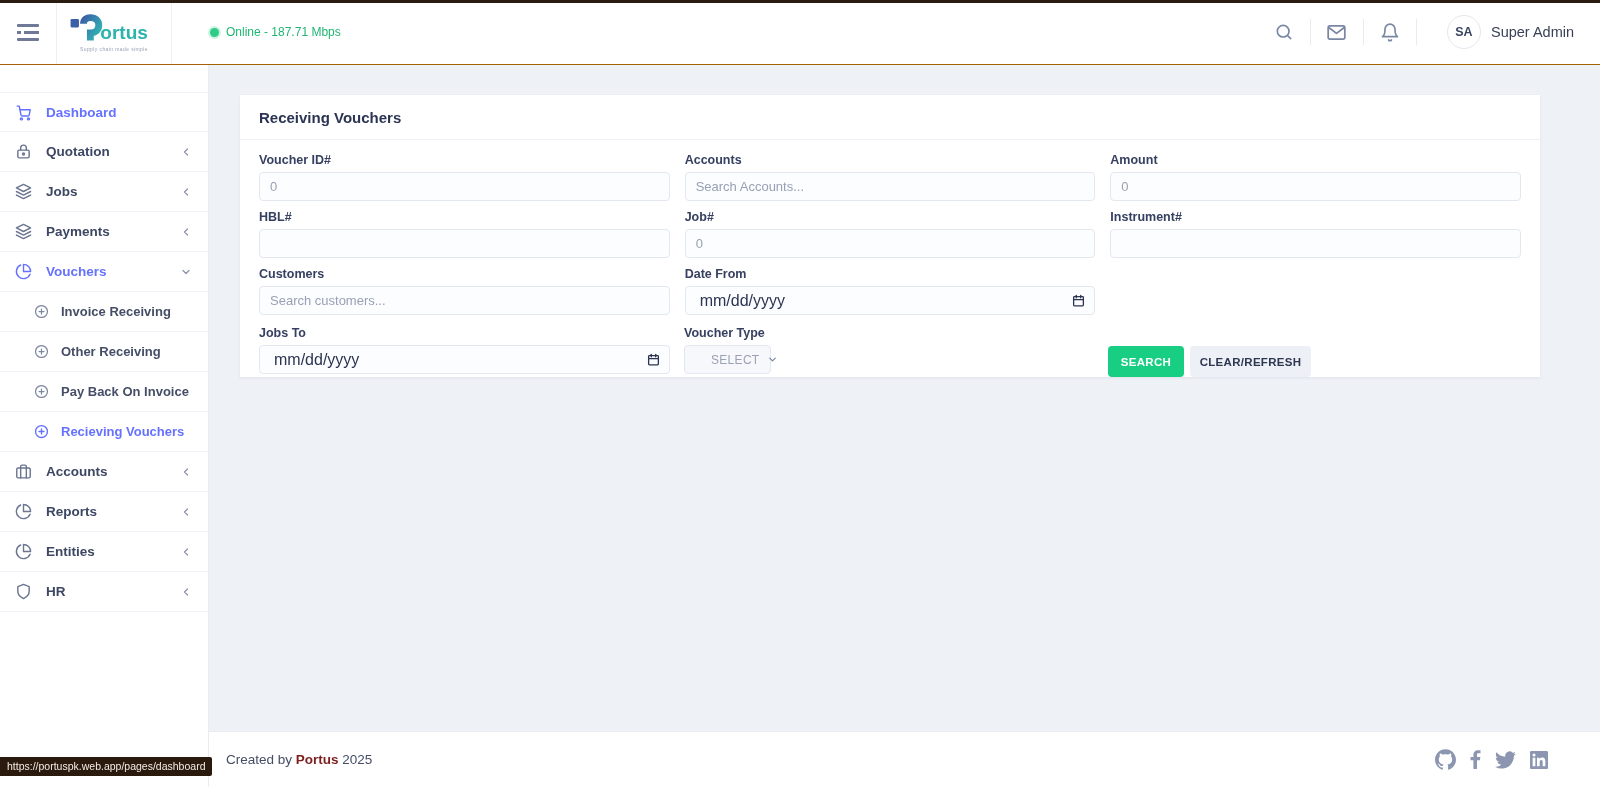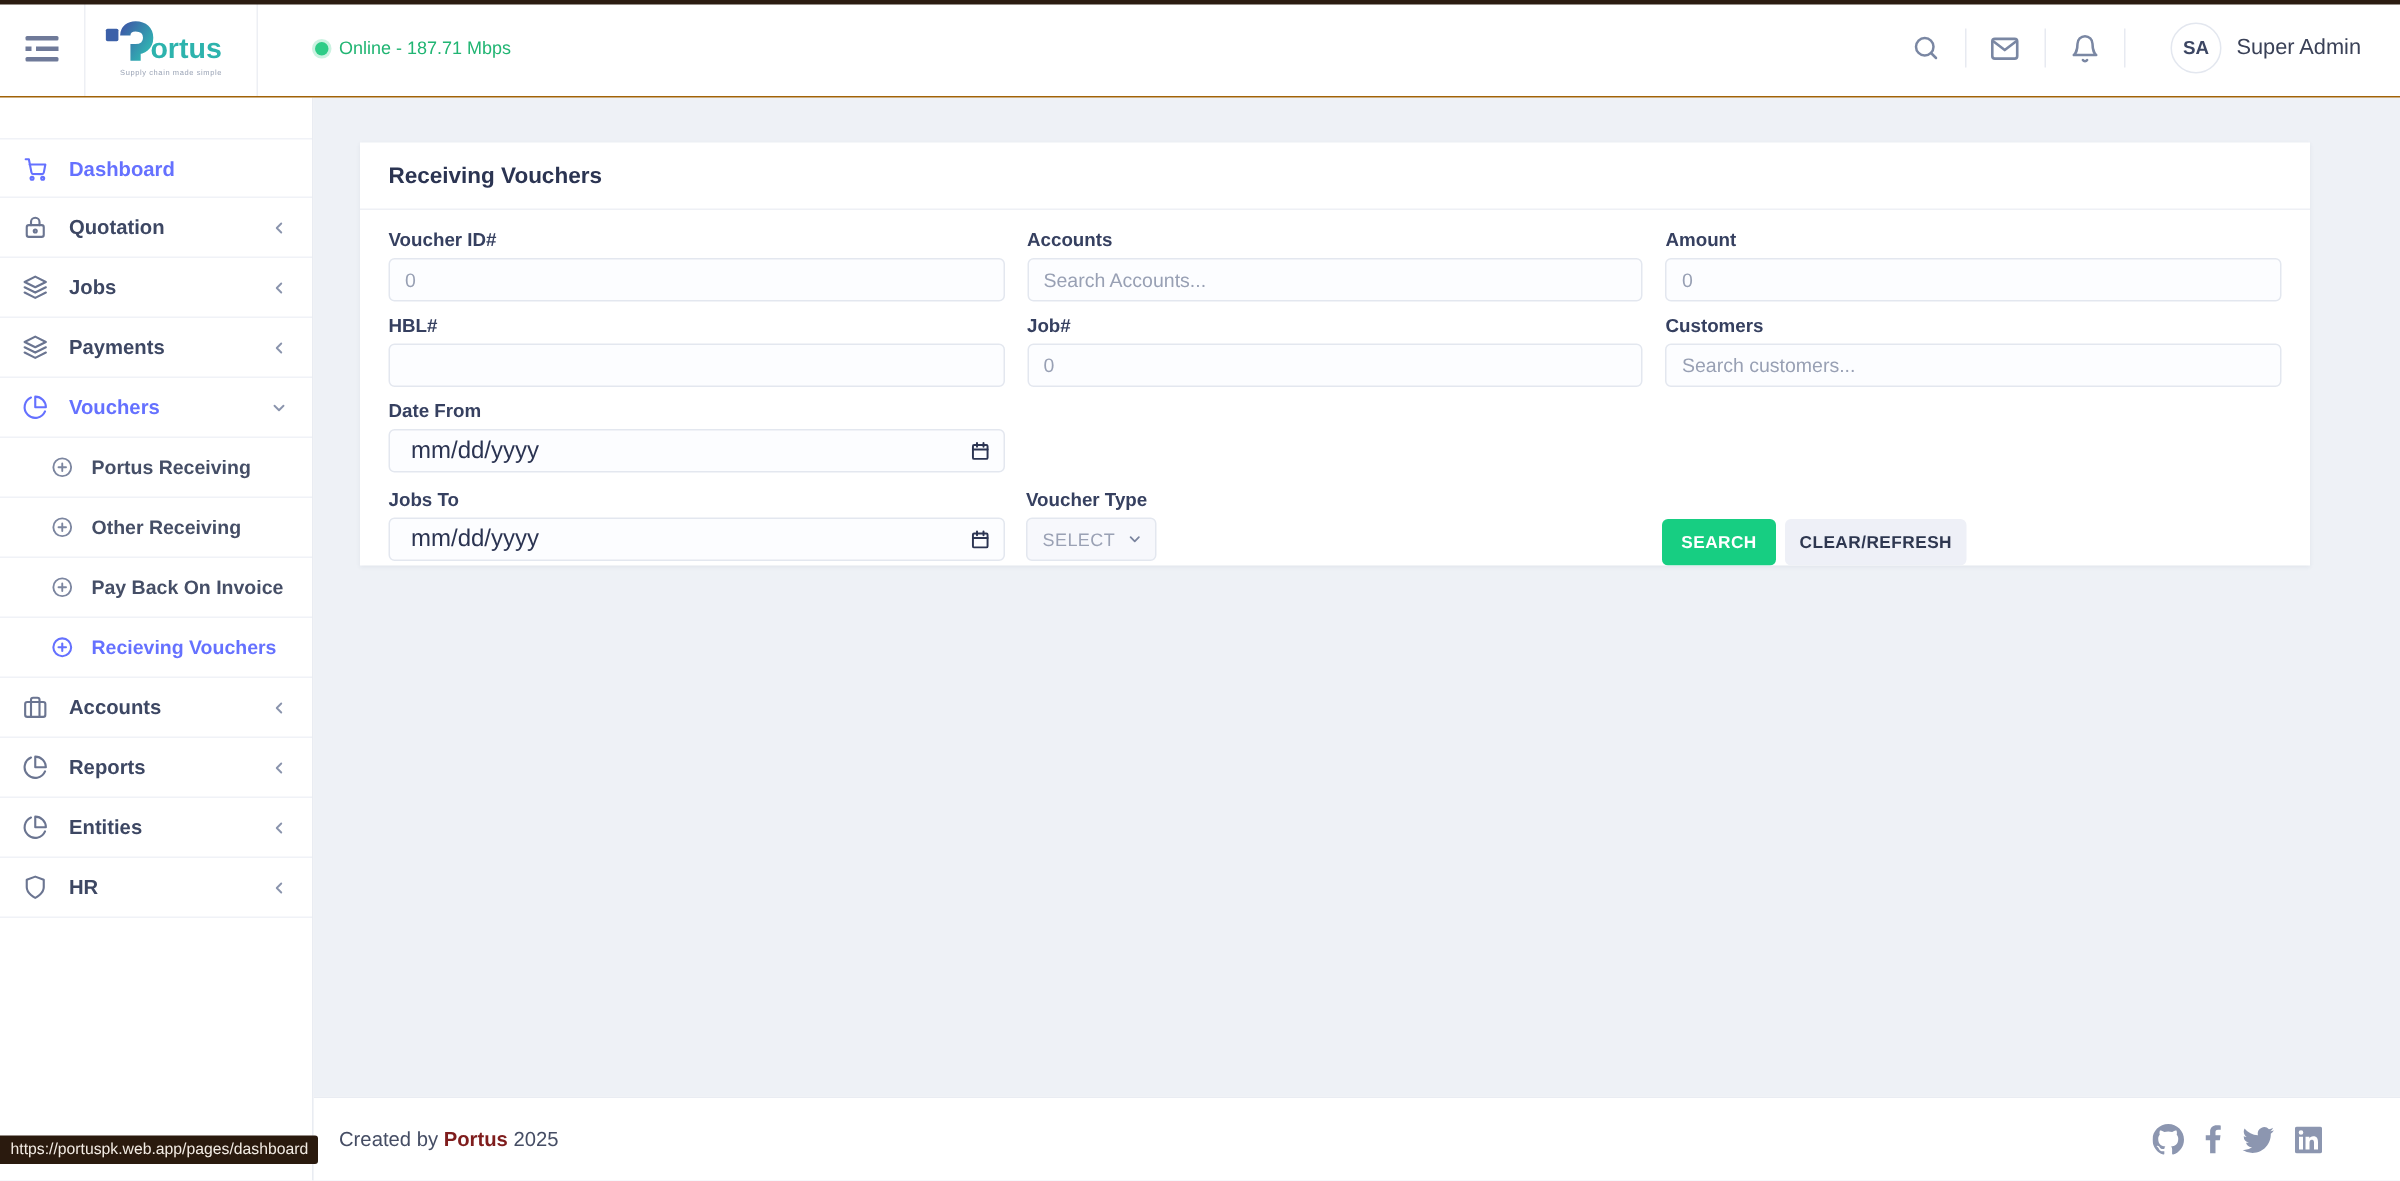--- a/index.html
+++ b/index.html
@@ -52,21 +52,21 @@
   .inp { width:100%; height:29px; border:1px solid #e3e7ef; border-radius:4px; background:#fcfdff; padding:0 10px; font-size:13px; color:#98a0b4; font-family:inherit; outline:none; }
   .inp::placeholder { color:#98a0b4; }
   .row3 { position:relative; height:55px; margin-top:11px; }
   .fgroup { position:absolute; top:0; }
   .g-dateto { left:0; width:411px; }
   .g-vtype { left:425px; width:87px; }
   .dateinput { height:29px; border:1px solid #e3e7ef; border-radius:4px; background:#fcfdff; display:flex; align-items:center; justify-content:space-between; padding:0 9px 0 14px; cursor:text; }
   .dateinput .dtext { font-size:16px; color:#2b3452; }
   .dateinput .cal { color:#2b3452; display:flex; }
   .selectbox { height:29px; border:1px solid #e3e7ef; border-radius:4px; background:#f7f8fc; display:flex; align-items:center; gap:8px; padding:0 9px 0 10px; cursor:pointer; }
-  .selectbox .stext { font-size:12px; color:#9aa1b4; letter-spacing:.3px; }
+  .selectbox .stext { font-size:12px; color:#9aa1b4; letter-spacing:.3px;margin-left:16px; }
   .selectbox .schev { color:#7a849e; display:flex; }
   .btn { position:absolute; top:20px; height:31px; border:none; border-radius:4px; font-size:11.5px; font-weight:700; letter-spacing:.3px; font-family:inherit; cursor:pointer; }
   .btn-search { left:849px; width:76px; background:#17ce82; color:#fff; }
   .btn-clear { left:931px; width:121px; background:#eef0f7; color:#2e3750; }
   .empty { margin-top:13px; border-top:1px solid #eef0f5; padding:12px 0; text-align:center; font-size:13.5px; color:#71798c; }
 
   
   .footer { position:absolute; left:0; right:0; bottom:0; height:56px; background:#fff; border-top:1px solid #e9ecf2; display:flex; align-items:center; padding:0 52px 0 17px; }
   .created { font-size:13.5px; color:#454d64; }
   .created .brand { color:#7f1d1d; font-weight:700; }
@@ -215,21 +215,21 @@
   </div>
 
   <div class="side-item sub">
     <span class="icon">
         <svg width="15" height="15" viewBox="0 0 24 24" fill="none" stroke="currentColor" stroke-width="2" stroke-linecap="round">
           <circle cx="12" cy="12" r="9.5"></circle>
           <line x1="12" y1="8" x2="12" y2="16"></line>
           <line x1="8" y1="12" x2="16" y2="12"></line>
         </svg>
       </span>
-    <span>Portus Receiving</span>
+    <span>Invoice Receiving</span>
   </div>
 
   <div class="side-item sub">
     <span class="icon">
         <svg width="15" height="15" viewBox="0 0 24 24" fill="none" stroke="currentColor" stroke-width="2" stroke-linecap="round">
           <circle cx="12" cy="12" r="9.5"></circle>
           <line x1="12" y1="8" x2="12" y2="16"></line>
           <line x1="8" y1="12" x2="16" y2="12"></line>
         </svg>
       </span>
@@ -341,20 +341,24 @@
           <input class="inp" type="text" value="0" style="">
         </div>
         <div class="field">
           <label>HBL#</label>
           <input class="inp" type="text" value="" style="">
         </div>
 
         <div class="field">
           <label>Job#</label>
           <input class="inp" type="text" value="0" style="">
+        </div>
+        <div class="field">
+          <label>Instrument#</label>
+          <input class="inp" type="text" value="" style="">
         </div>
         <div class="field">
           <label>Customers</label>
           <input class="inp" type="text" placeholder="Search customers..." style="">
         </div>
         <div class="field">
           <label>Date From</label>
           <div class="dateinput">
             <span class="dtext">mm/dd/yyyy</span>
             <span class="cal">

